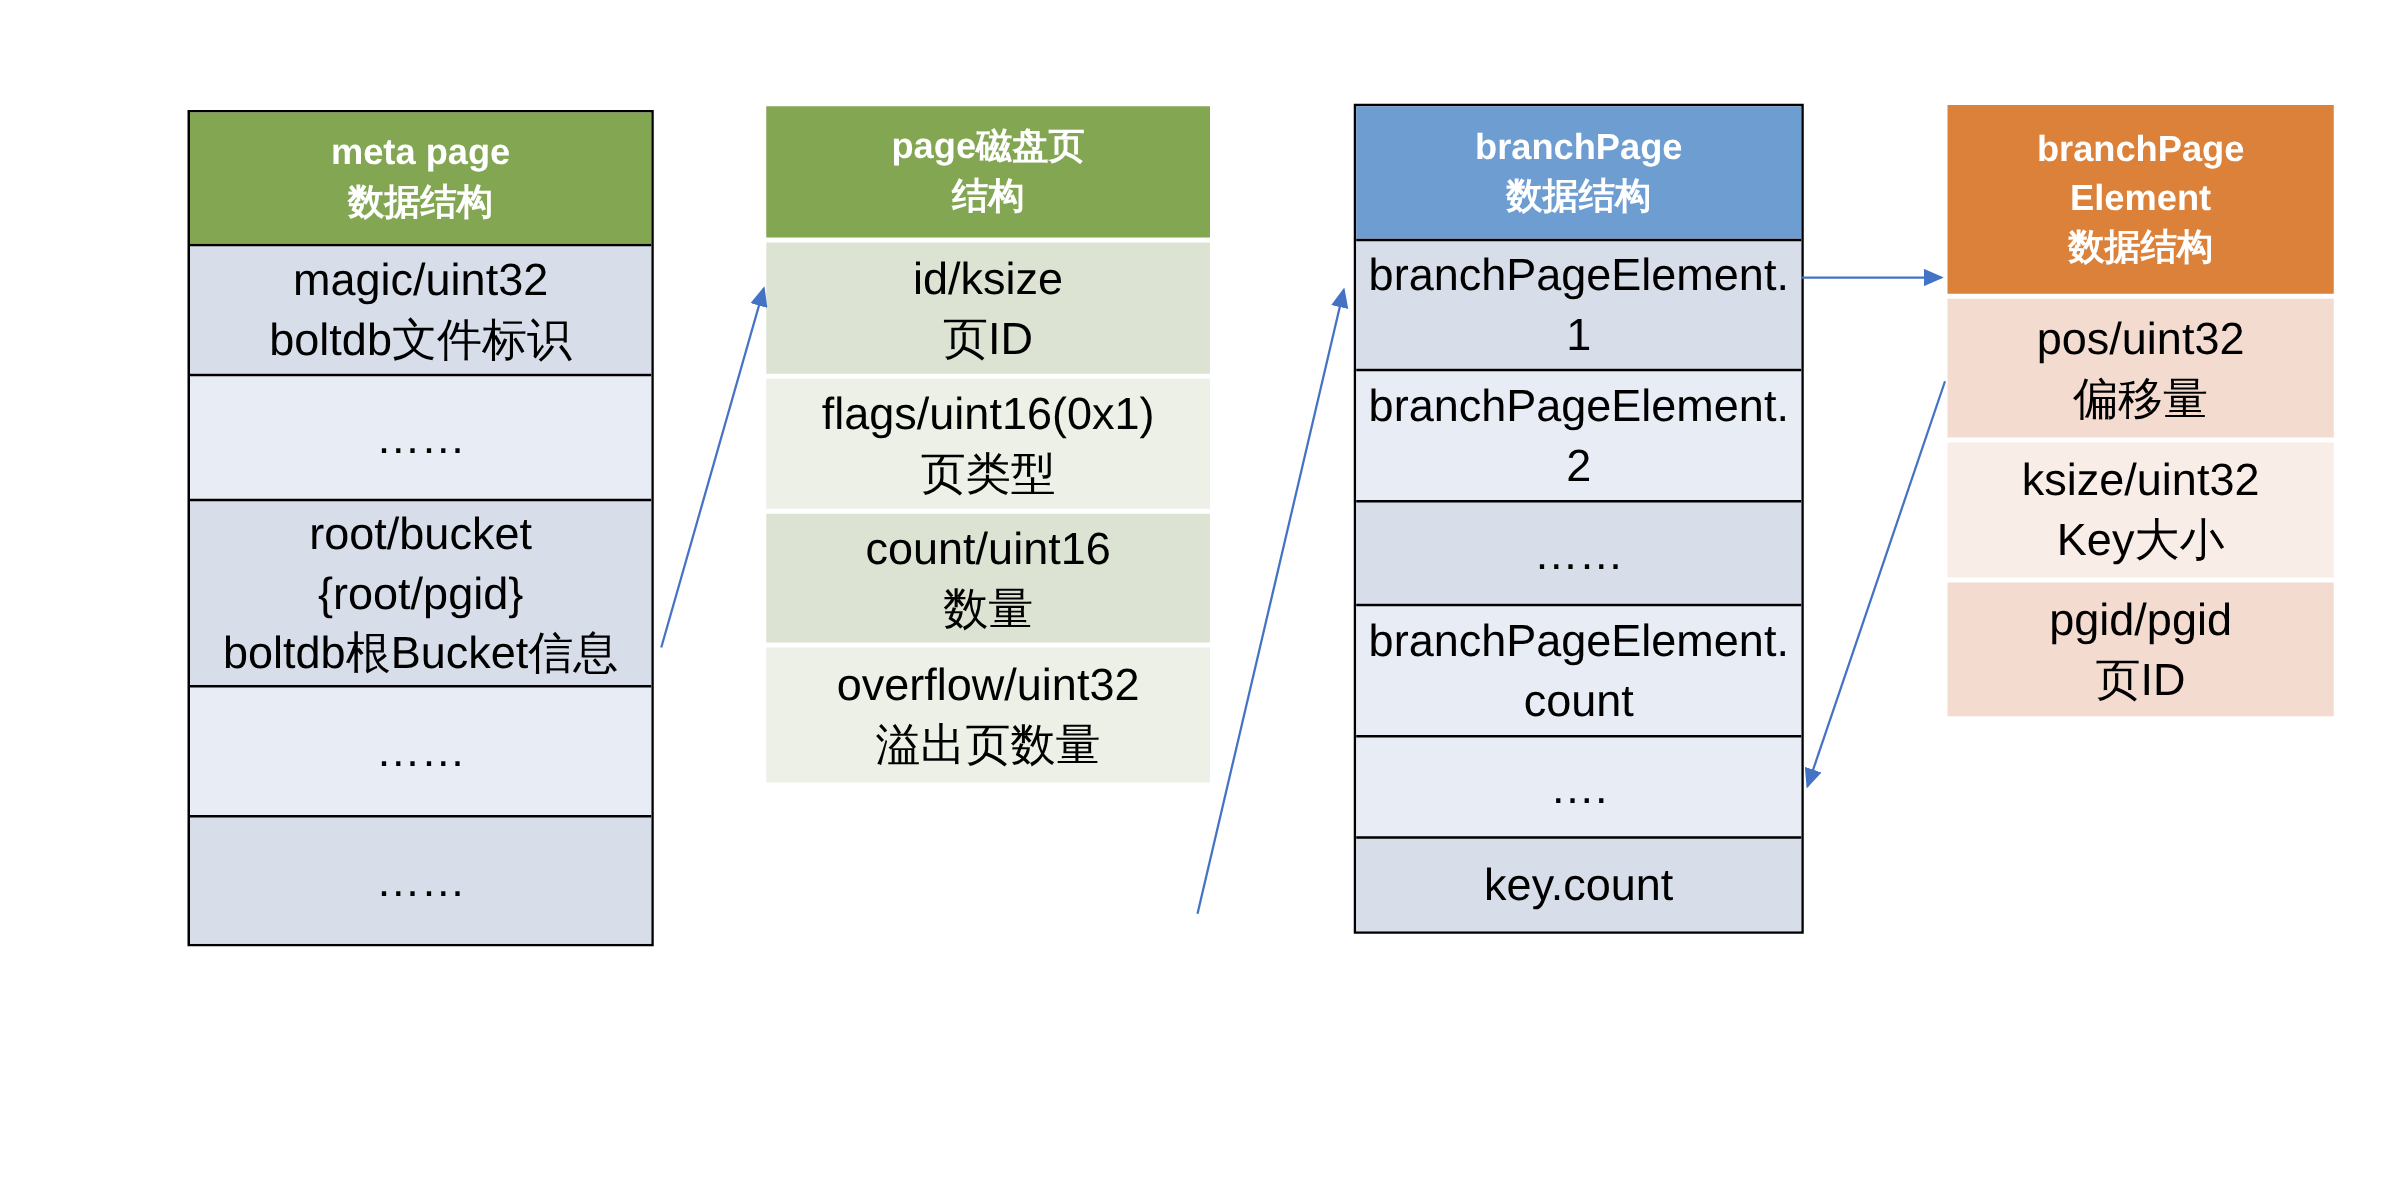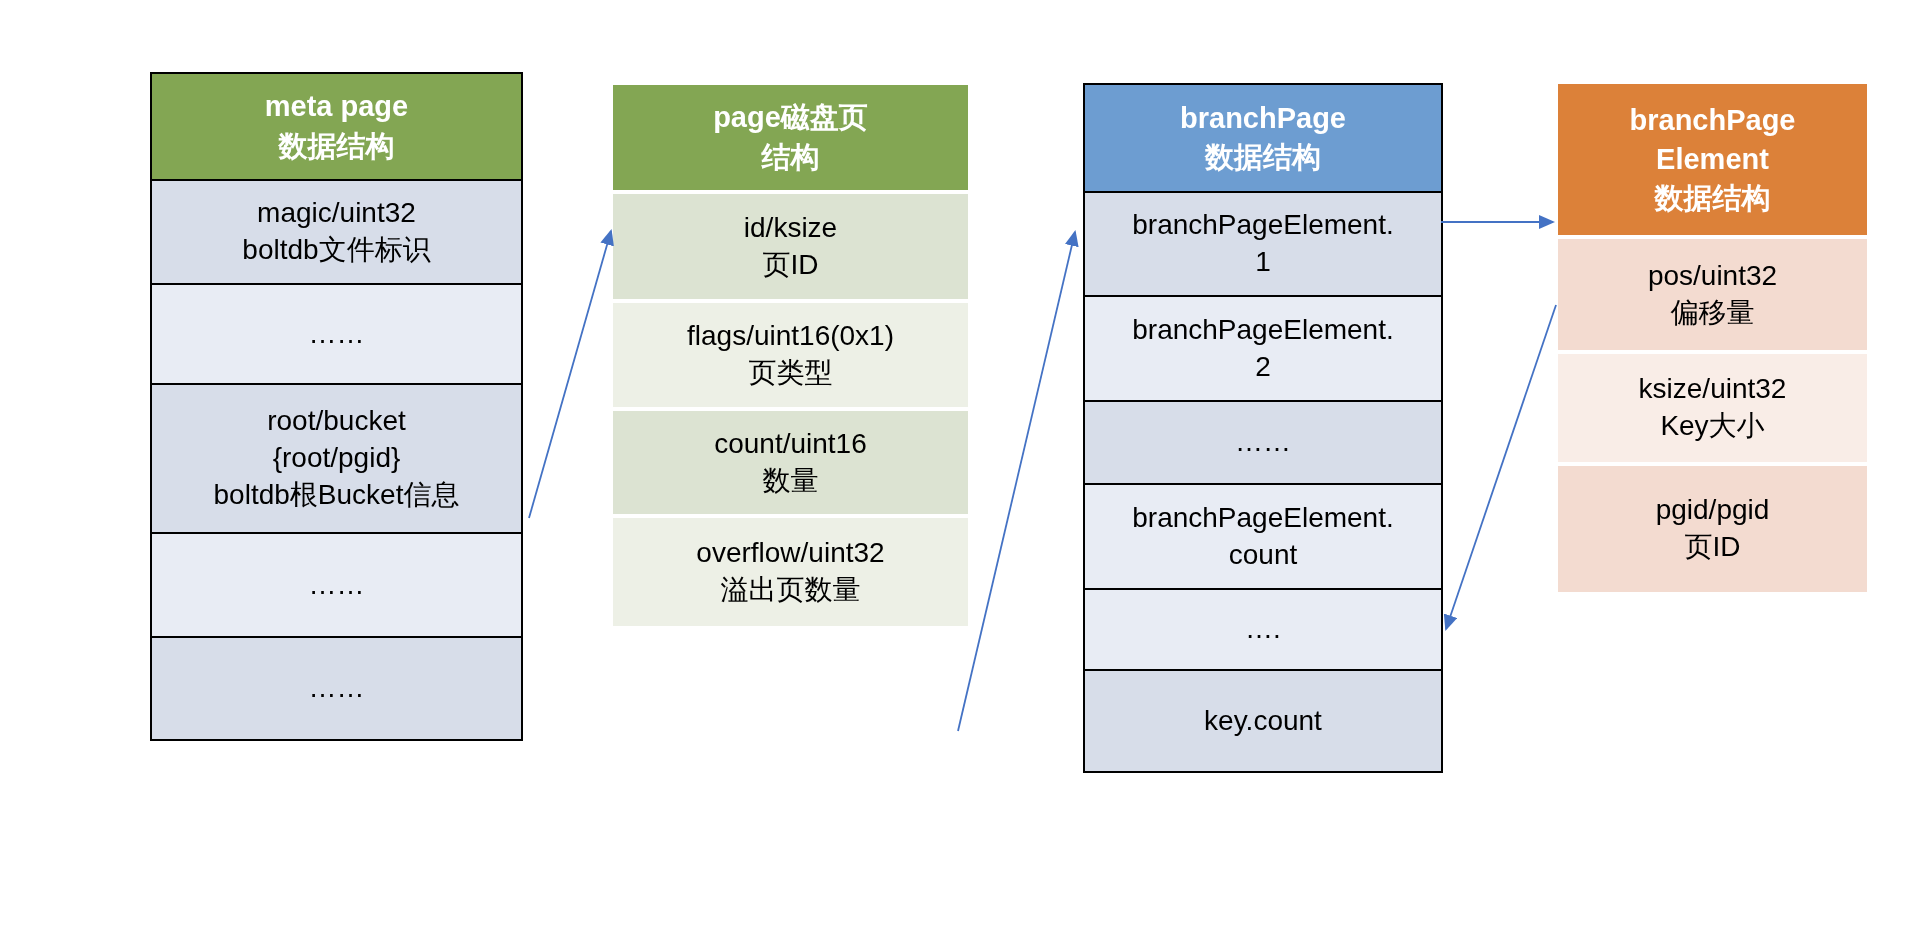--- a/index.html
+++ b/index.html
@@ -33,34 +33,34 @@
     display: flex;
     flex-direction: column;
   }
   .struct-table.bordered { border: 2px solid var(--border); }
   .cell {
     display: flex;
     align-items: center;
     justify-content: center;
     text-align: center;
     white-space: pre-line;
-    font-size: 28px;
+    font-size: 36px;
     line-height: 1.32;
     flex: 0 0 auto;
   }
   .bordered .cell + .cell { border-top: 2px solid var(--border); }
   .gapped .cell + .cell { margin-top: 4px; }
   .header-cell {
     font-weight: bold;
     font-size: 29px;
     color: var(--header-text);
     line-height: 1.35;
   }
   
-  #tbl-meta { left: 150px; top: 72px; width: 373px; }
+  #tbl-meta { left: 150px; top: 88px; width: 373px; }
   #tbl-meta .header-cell { background: var(--green-header); height: 105px; }
   #tbl-meta .dark  { background: var(--blue-row-dark); }
   #tbl-meta .light { background: var(--blue-row-light); }
   
   #tbl-page { left: 613px; top: 85px; width: 355px; }
   #tbl-page .header-cell { background: var(--green-header); height: 105px; }
   #tbl-page .dark  { background: var(--green-row-dark); }
   #tbl-page .light { background: var(--green-row-light); }
   
   #tbl-branch { left: 1083px; top: 83px; width: 360px; }
@@ -115,32 +115,32 @@
     <div class="cell header-cell">branchPage
 数据结构</div>
     <div class="cell dark" style="height:104px">branchPageElement.
 1</div>
     <div class="cell light" style="height:105px">branchPageElement.
 2</div>
     <div class="cell dark" style="height:83px">……</div>
     <div class="cell light" style="height:105px">branchPageElement.
 count</div>
     <div class="cell light" style="height:81px">….</div>
-    <div class="cell dark" style="height:102px">key.count</div>
+    <div class="cell dark" style="height:76px">key.count</div>
   </div>
 
   <div id="tbl-elem" class="struct-table gapped">
     <div class="cell header-cell">branchPage
 Element
 数据结构</div>
     <div class="cell dark" style="height:111px">pos/uint32
 偏移量</div>
     <div class="cell light" style="height:108px">ksize/uint32
 Key大小</div>
-    <div class="cell dark" style="height:126px">pgid/pgid
+    <div class="cell dark" style="height:107px">pgid/pgid
 页ID</div>
   </div>
 
   <svg id="arrow-layer" viewBox="0 0 1920 951" xmlns="http://www.w3.org/2000/svg">
     <defs>
       <marker id="arrowhead" markerUnits="userSpaceOnUse" markerWidth="16" markerHeight="14" refX="14" refY="7" orient="auto">
         <path d="M0,0 L16,7 L0,14 z" fill="#4472C4"></path>
       </marker>
     </defs>
   <line x1="529" y1="518" x2="611" y2="231" stroke="#4472C4" stroke-width="1.8" marker-end="url(#arrowhead)"></line>

